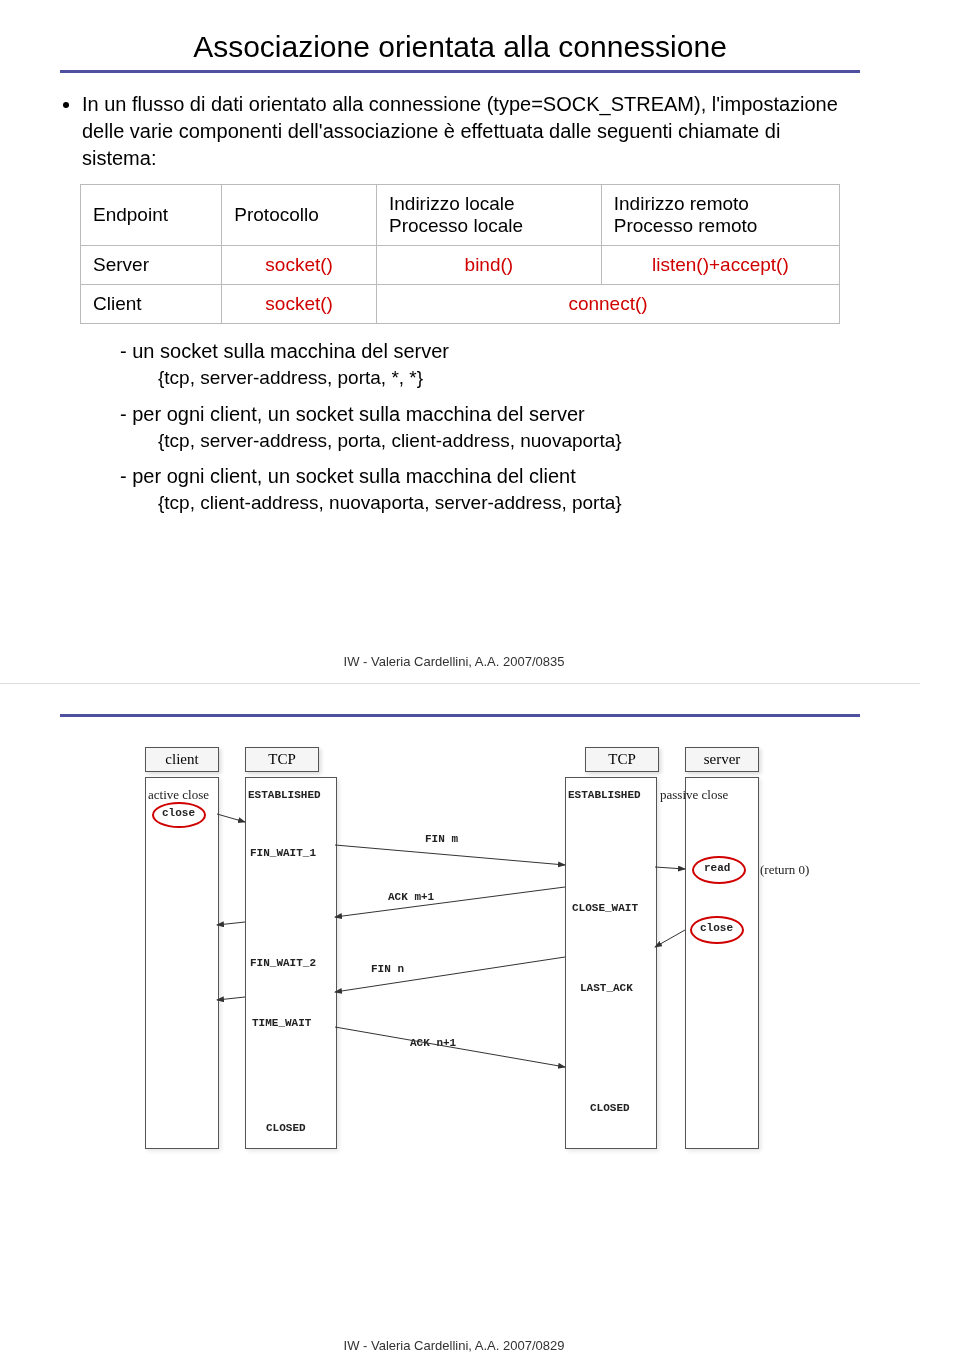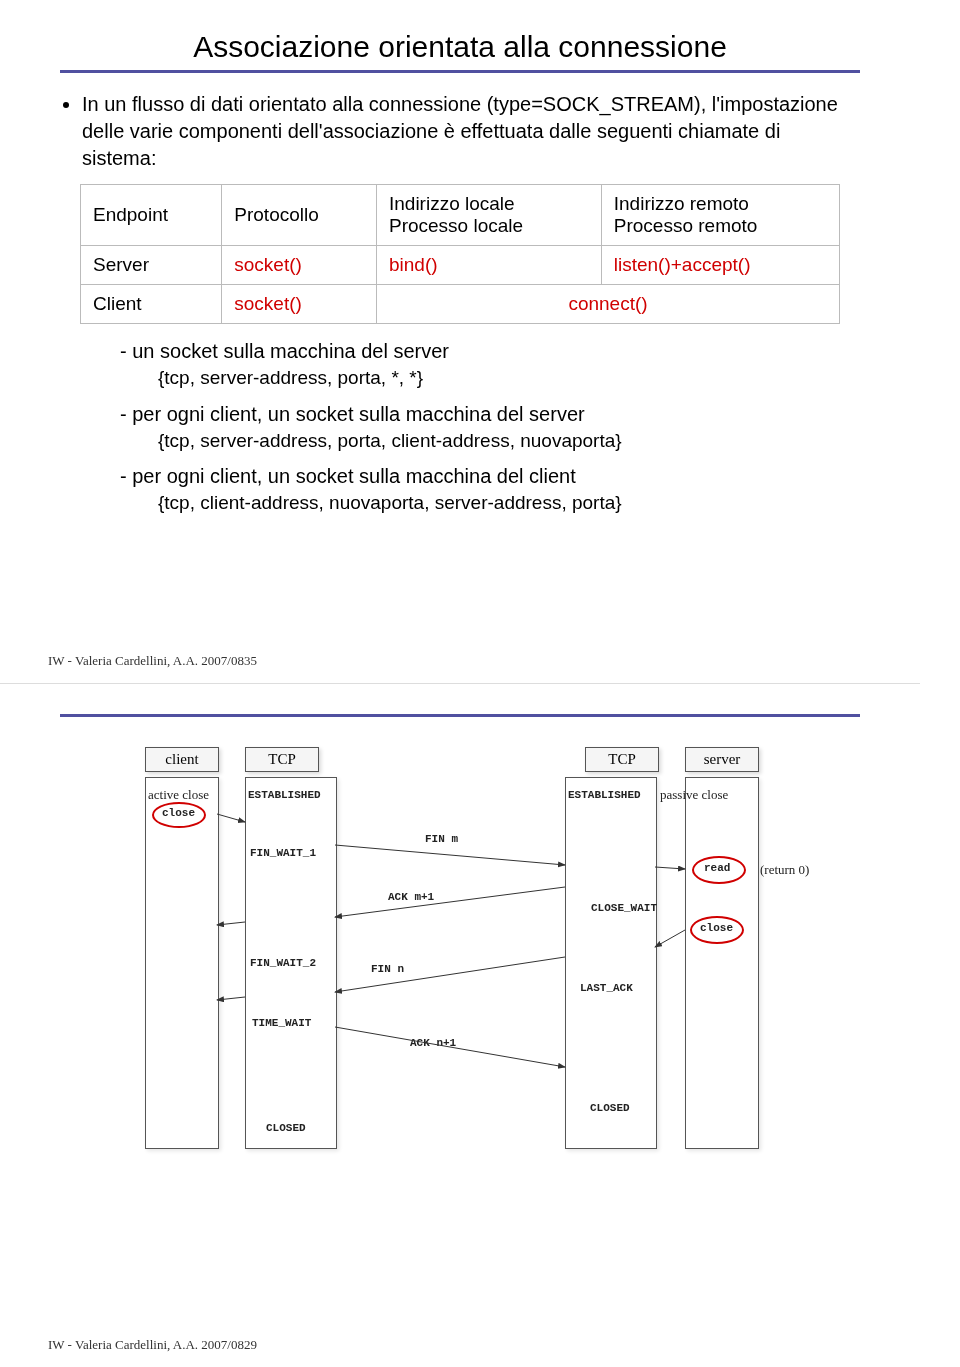--- a/index.html
+++ b/index.html
@@ -41,38 +41,37 @@
     width: 95%;
     margin: 4px auto 14px auto;
     font-size: 19px;
   }
   table.assoc td {
     border: 1px solid #bbb;
     padding: 8px 12px;
     vertical-align: middle;
   }
   table.assoc .hdr { color: #000; }
-  table.assoc .red { color: #d00000; }
+  table.assoc .red { color: #d00000; text-align: center; }
   .sublist {
     margin: 0 0 4px 60px;
     font-size: 20px;
     line-height: 1.35;
   }
   .sublist .item { margin-bottom: 10px; }
   .sublist .sub { margin-left: 38px; font-size: 19px; }
   .footer {
     position: absolute;
     bottom: 14px;
     left: 48px;
     right: 60px;
     font-size: 13px;
     color: #333;
     display: flex;
-    justify-content: flex-start;
-    font-family: Liberation Serif, serif;
+    justify-content: center;
   }
   
   .diagram {
     position: relative;
     width: 740px;
     height: 430px;
     margin: 30px auto 0 auto;
   }
   .colbox {
     position: absolute;
@@ -192,21 +191,21 @@
     <div class="lanetxt" style="left:72px; top:60px;">close</div>
     <div class="redcircle" style="left:62px; top:55px; width:50px; height:22px;"></div>
 
     <div class="lanetxt" style="left:158px; top:42px;">ESTABLISHED</div>
     <div class="lanetxt" style="left:160px; top:100px;">FIN_WAIT_1</div>
     <div class="lanetxt" style="left:160px; top:210px;">FIN_WAIT_2</div>
     <div class="lanetxt" style="left:162px; top:270px;">TIME_WAIT</div>
     <div class="lanetxt" style="left:176px; top:375px;">CLOSED</div>
 
     <div class="lanetxt" style="left:478px; top:42px;">ESTABLISHED</div>
-    <div class="lanetxt" style="left:482px; top:155px;margin-left:19px;">CLOSE_WAIT</div>
+    <div class="lanetxt" style="left:482px; top:155px;">CLOSE_WAIT</div>
     <div class="lanetxt" style="left:490px; top:235px;">LAST_ACK</div>
     <div class="lanetxt" style="left:500px; top:355px;">CLOSED</div>
 
     <div class="smalltxt" style="left:570px; top:40px;">passive close</div>
     <div class="lanetxt" style="left:614px; top:115px;">read</div>
     <div class="redcircle" style="left:602px; top:109px; width:50px; height:24px;"></div>
     <div class="smalltxt" style="left:670px; top:115px;">(return 0)</div>
     <div class="lanetxt" style="left:610px; top:175px;">close</div>
     <div class="redcircle" style="left:600px; top:169px; width:50px; height:24px;"></div>
 

